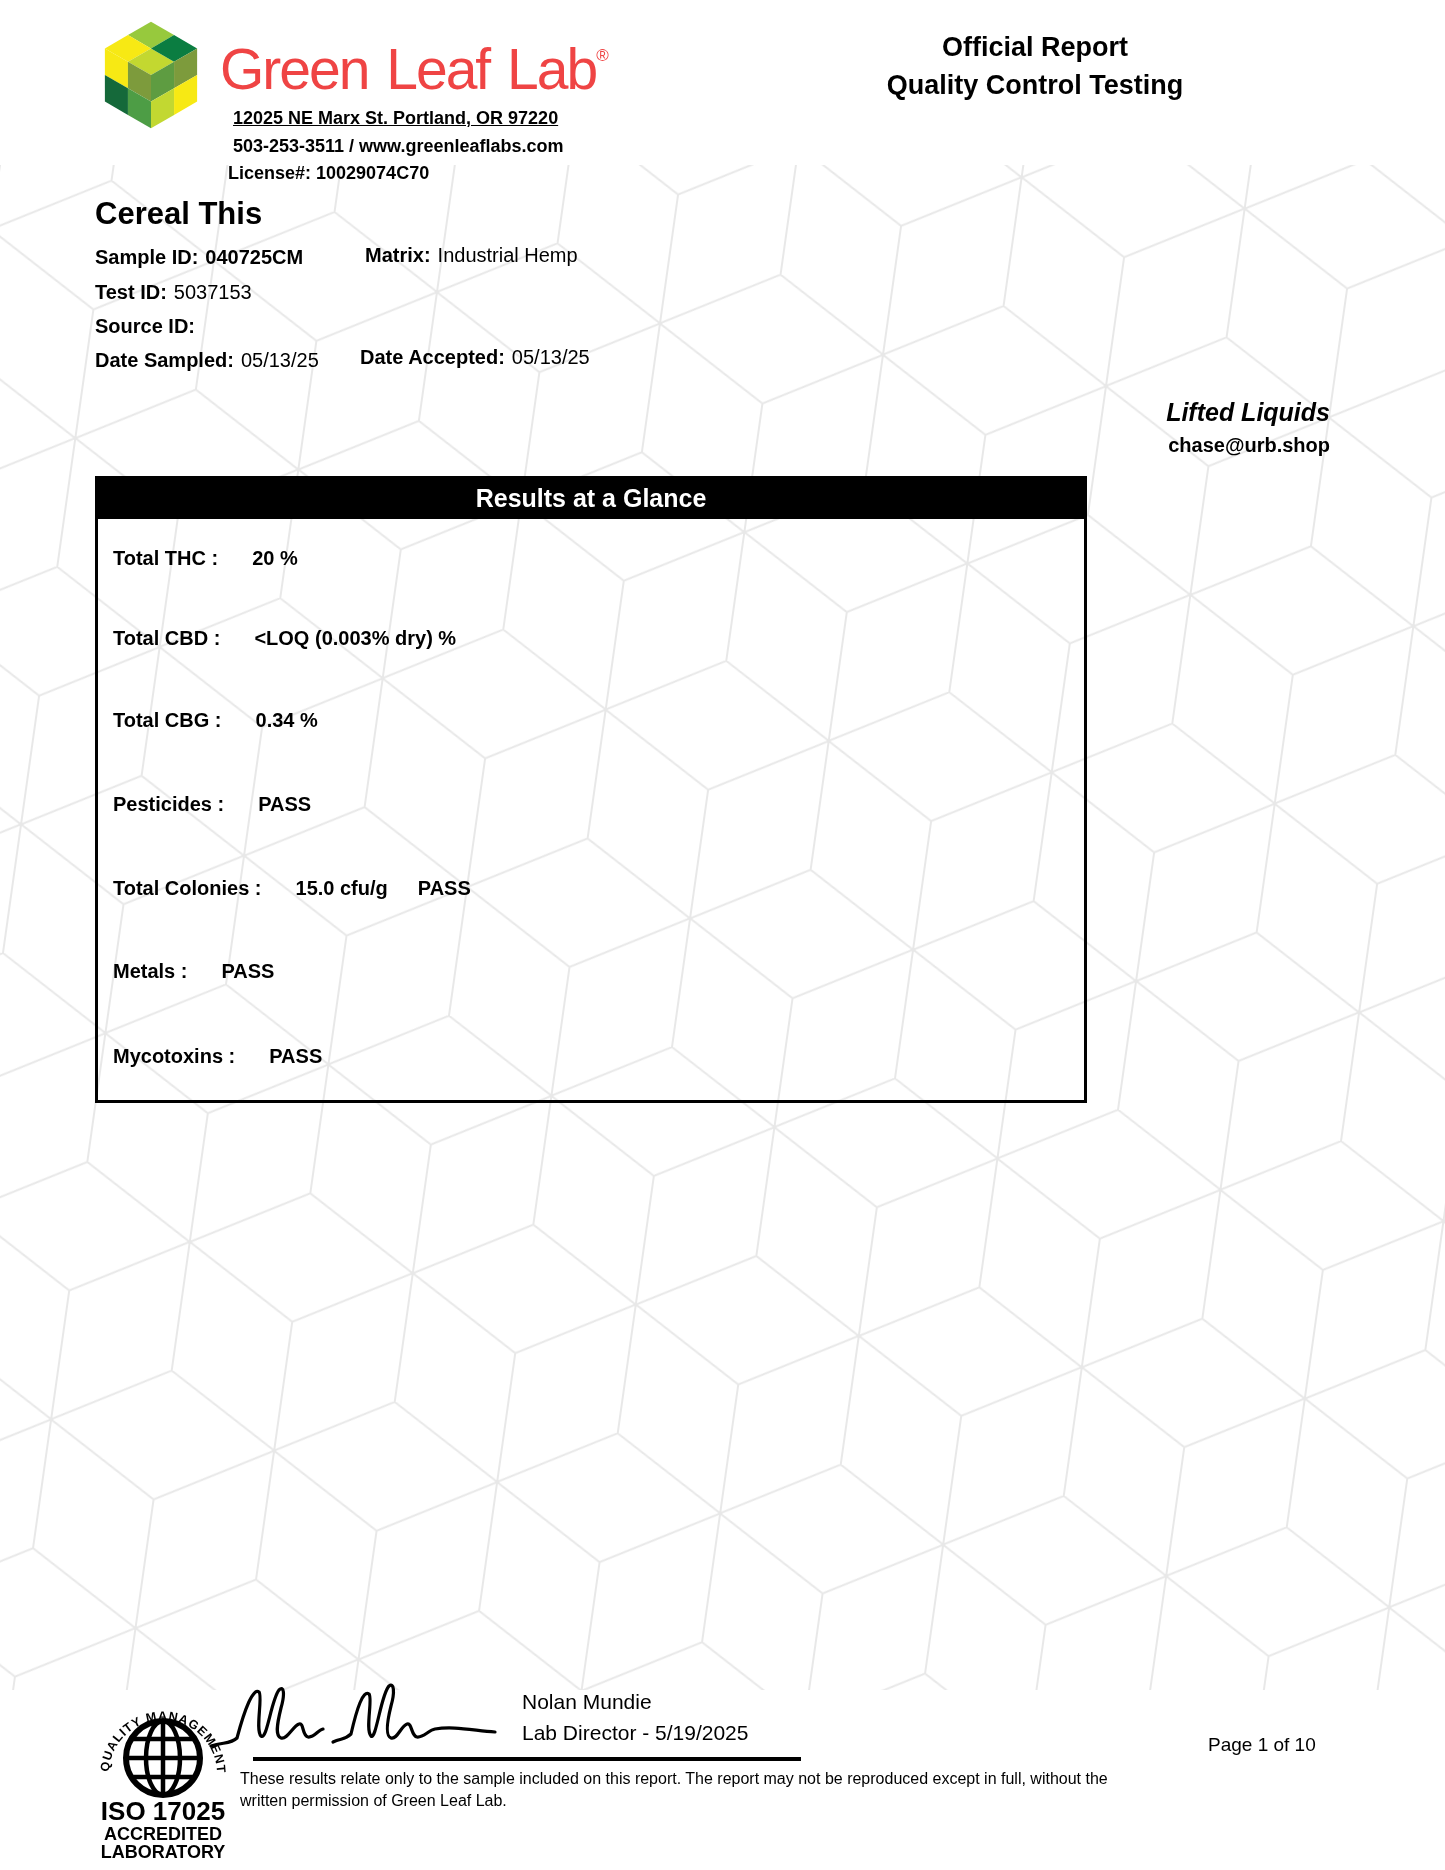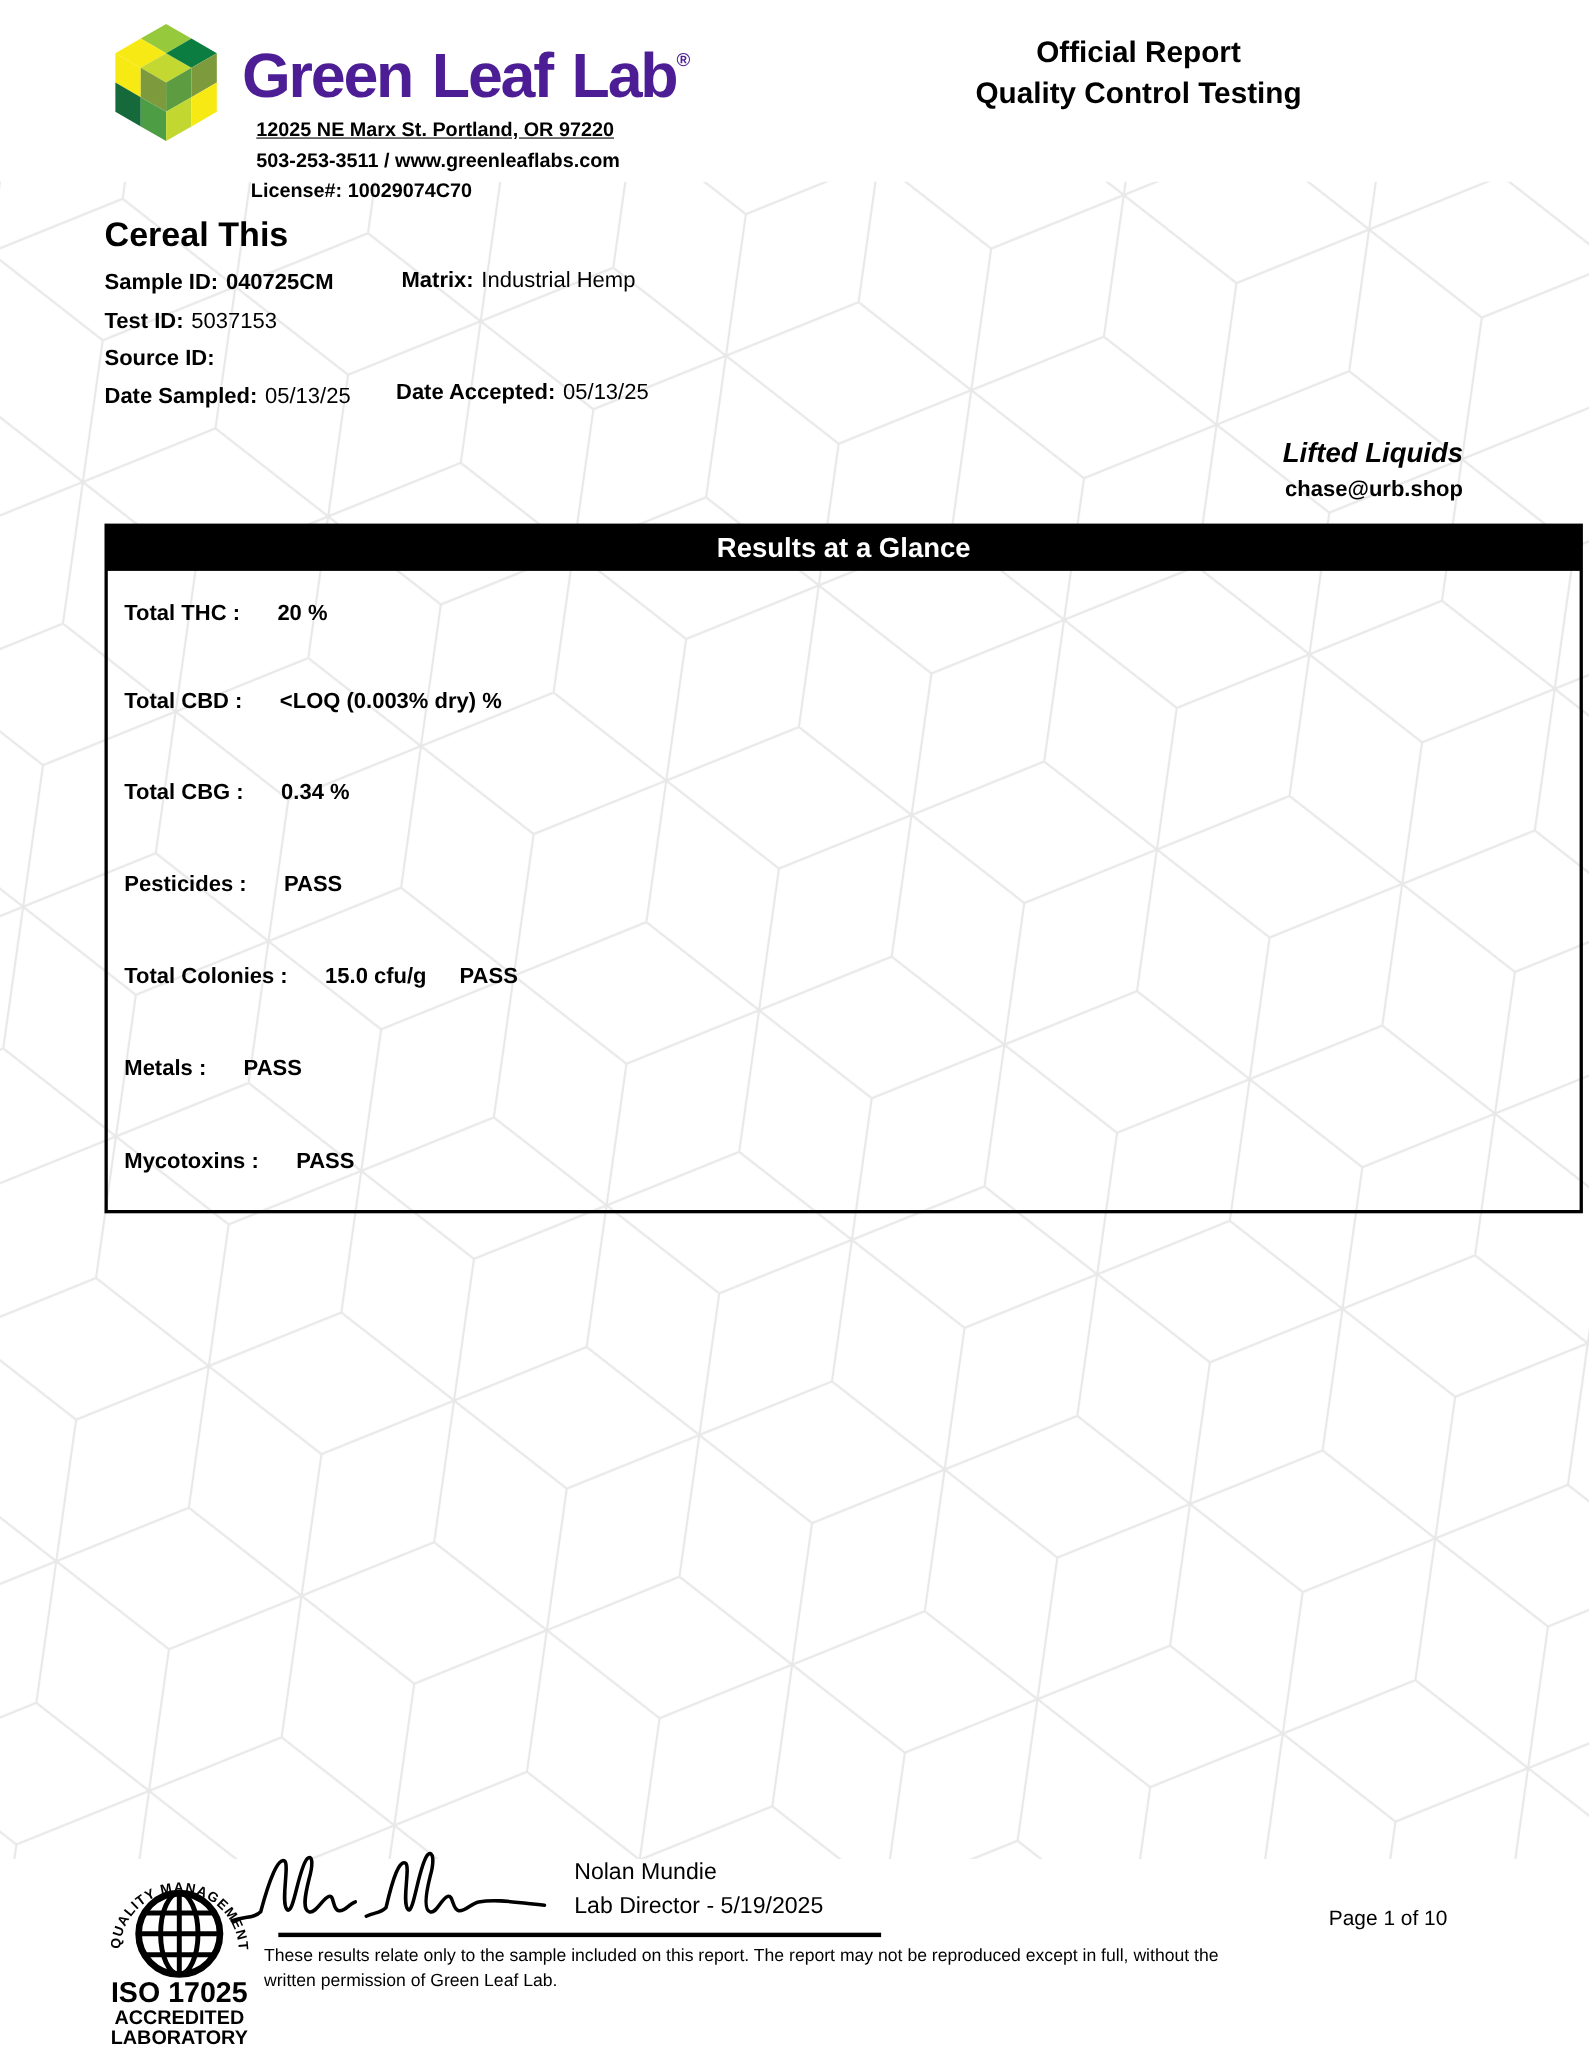--- a/index.html
+++ b/index.html
@@ -5,22 +5,22 @@
   * { margin:0; padding:0; box-sizing:border-box; }
   html,body { background:#ffffff; }
   .page {
     position:relative; width:1445px; height:1870px; background:#fff;
     font-family:"Liberation Sans", sans-serif; color:#000; overflow:hidden;
   }
   .bg-pattern { position:absolute; left:0; top:165px; width:1445px; height:1525px; }
 
   
   .logo-hex { position:absolute; left:95px; top:16px; }
-  .brand { position:absolute; left:220px; top:36px; font-size:57px; font-weight:bold;
-           color:#4c1d95; letter-spacing:-2px; word-spacing:4px; white-space:nowrap; }
+  .brand { position:absolute; left:220px; top:36px; font-size:57px; font-weight:normal;
+           color:#ef4444; letter-spacing:-2px; word-spacing:4px; white-space:nowrap; }
   .brand .reg { font-size:17px; vertical-align:28px; letter-spacing:0; }
   .addr { position:absolute; left:233px; font-size:18px; font-weight:bold; white-space:nowrap; }
   .addr1 { top:108px;text-decoration:underline; } .addr2 { top:136px; }
   .license { position:absolute; left:228px; top:163px; font-size:18px; font-weight:bold;
              font-family:Liberation Sans, sans-serif; white-space:nowrap; }
   .report-title { position:absolute; left:790px; top:28px; width:490px; text-align:center;
                   font-size:27px; font-weight:bold; line-height:38px; }
 
   
   .sample-name { position:absolute; left:95px; top:196px; font-size:31px; font-weight:bold; }
@@ -33,21 +33,21 @@
   .p-test   { left:95px; top:281px; }
   .p-source { left:95px; top:315px; }
   .p-dsamp  { left:95px; top:349px; }
   .p-dacc   { left:360px; top:346px; }
 
   
   .client-name  { position:absolute; right:115px; top:398px; font-size:25px; font-weight:bold; font-style:italic; }
   .client-email { position:absolute; right:115px; top:434px; font-size:20px; font-weight:bold; }
 
   
-  .results-box { position:absolute; left:95px; top:476px; width:1344px; height:627px;
+  .results-box { position:absolute; left:95px; top:476px; width:992px; height:627px;
                  border:3px solid #000; }
   .results-banner { position:absolute; left:-1px; right:-1px; top:-1px; height:41px; background:#000;
                     color:#fff; font-size:25px; font-weight:bold; text-align:center; line-height:41px; }
   .rrow { position:absolute; left:15px; display:flex; gap:34px; font-size:20px; font-weight:bold; white-space:nowrap;text-align:center; }
   .rrow .v2 { margin-left:-4px; }
   .rr0 { top:68px; } .rr1 { top:148px; } .rr2 { top:230px; } .rr3 { top:314px; }
   .rr4 { top:398px; } .rr5 { top:481px; } .rr6 { top:566px; }
 
   
   .iso-badge { position:absolute; left:93px; top:1688px; }

